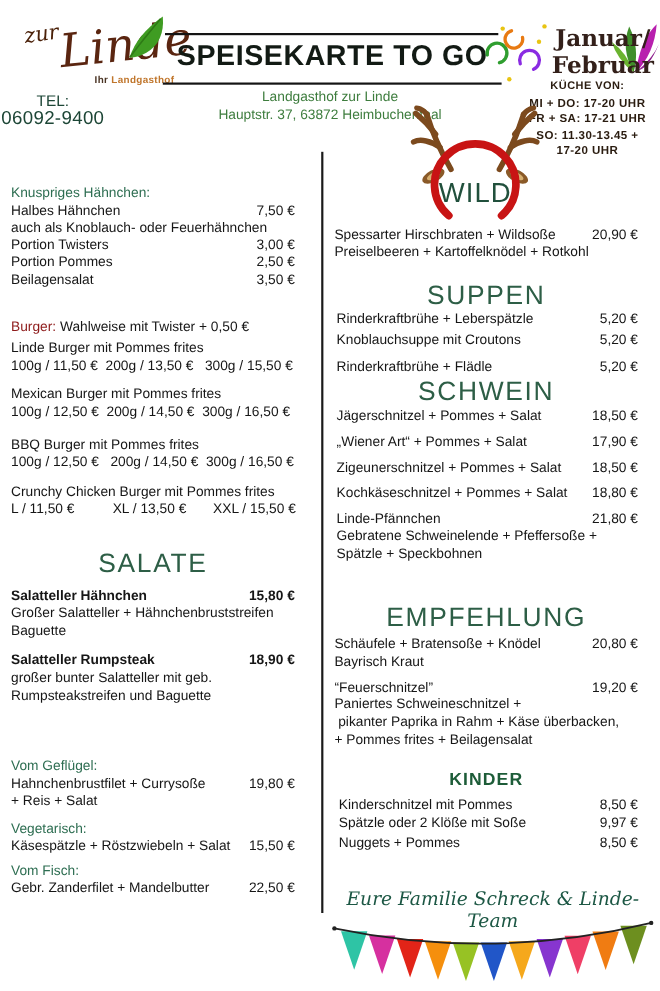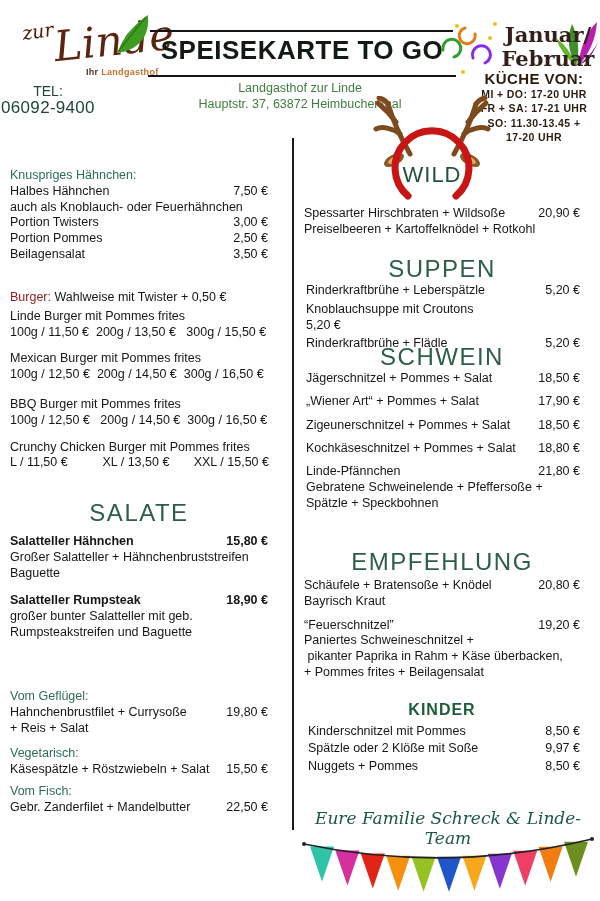--- a/index.html
+++ b/index.html
@@ -22,22 +22,22 @@
   .logo-zur{left:22px;top:20px;font:italic 19px "DejaVu Serif",serif;color:#4a2008;transform:rotate(-8deg);}
   .logo-linde{left:54px;top:16px;font:italic 42px "DejaVu Serif",serif;color:#5a2510;transform:rotate(-6deg);}
   .logo-sub{left:86px;top:67px;font-size:9px;font-weight:bold;color:#4a3424;letter-spacing:.3px;}
   .logo-sub .orange{color:#c0762c;}
   .tel{left:0;top:84px;width:96px;text-align:center;color:#1d4636;line-height:1.1;}
   .tel .t1{font-size:14px;}
   .tel .t2{font-size:17px;letter-spacing:.3px;}
   .season{left:498px;width:100px;text-align:center;font:bold 21px "DejaVu Serif",serif;color:#33201a;}
   .hours{left:470px;top:72px;width:128px;text-align:center;color:#2a1c10;font-weight:bold;
          letter-spacing:.4px;line-height:14.5px;font-size:10.5px;}
-  .hours .ht{font-size:15px;}
-  .wild-label{left:352px;top:162px;width:160px;text-align:center;font-size:22px;letter-spacing:1px;color:#21503c;}
+  .hours .ht{font-size:10px;}
+  .wild-label{left:352px;top:162px;width:160px;text-align:center;font-size:25px;letter-spacing:1px;color:#21503c;}
   .sig{left:296px;top:808px;width:304px;text-align:center;font:italic 17px "DejaVu Serif",serif;color:#1c5744;}
   .kinder-head{font-size:16px;font-weight:bold;letter-spacing:1px;color:#1d5c38;text-align:center;}
   svg{display:block;}
 </style>
 </head>
 <body>
 
 <div class="page">
 
   <div class="abs logo-zur">zur</div>
@@ -206,21 +206,21 @@
     </div>
     <div>Preiselbeeren + Kartoffelknödel + Rotkohl</div>
   </div>
 
   <div class="abs bighead" style="left:304px;top:256px;width:276px;">SUPPEN</div>
   <div class="abs menu" style="left:306px;top:283px;width:274px;">
     <div class="mrow" style="margin-bottom:3.5px;">
       <span>Rinderkraftbrühe + Leberspätzle</span>
       <span class="price">5,20 €</span>
     </div>
-    <div class="mrow" style="margin-bottom:2px;flex-direction:column;">
+    <div class="mrow" style="margin-bottom:8px;">
       <span>Knoblauchsuppe mit Croutons</span>
       <span class="price">5,20 €</span>
     </div>
     <div class="mrow">
       <span>Rinderkraftbrühe + Flädle</span>
       <span class="price">5,20 €</span>
     </div>
   </div>
 
   <div class="abs bighead" style="left:304px;top:344px;width:276px;">SCHWEIN</div>

